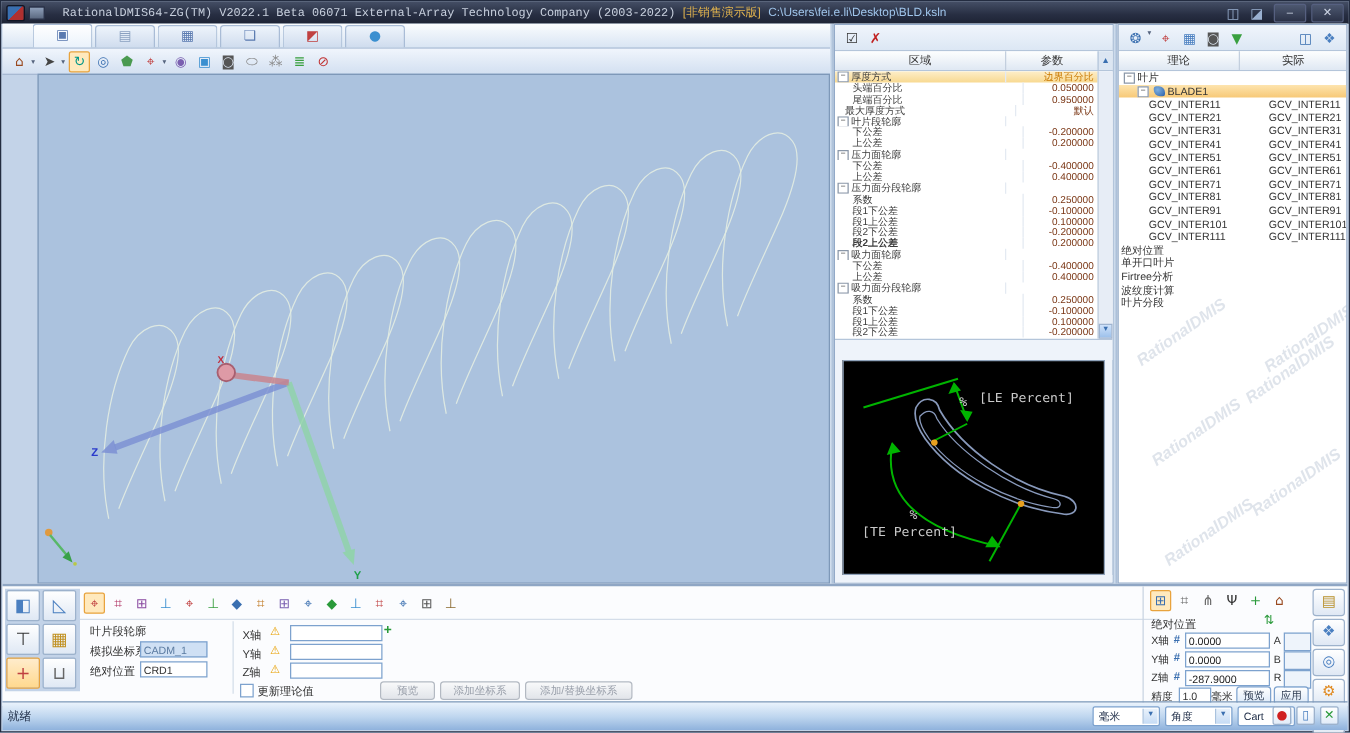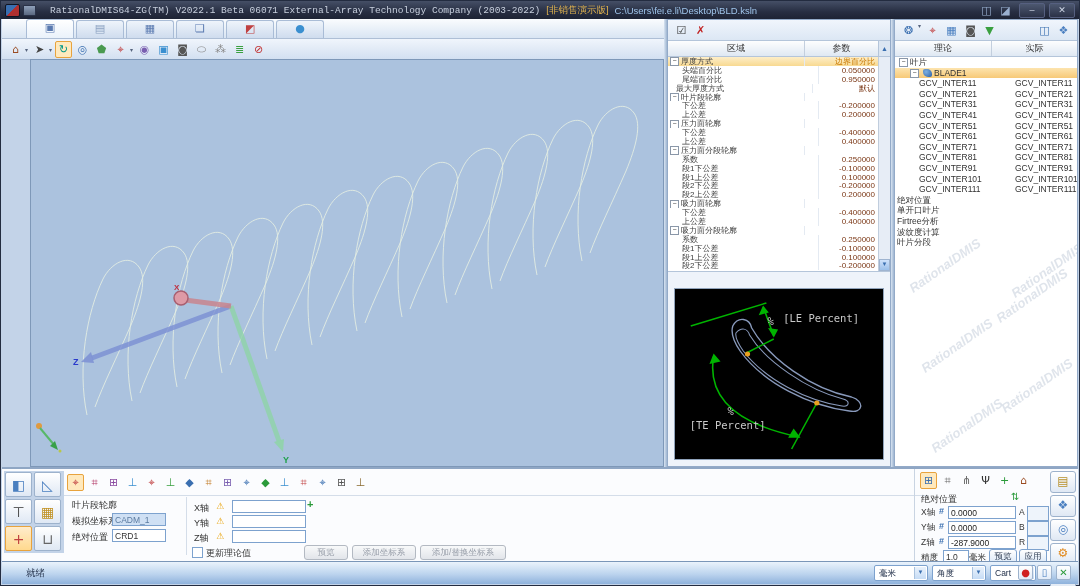--- a/index.html
+++ b/index.html
@@ -99,21 +99,21 @@
   .absrow .hash{position:absolute;left:24px;color:#3a6fb0;font-size:9px;font-weight:bold;top:0;}
   .absrow .av{position:absolute;left:33px;top:0;width:62px;height:11px;border:1px solid #7da2ce;background:#fff;font-size:8.5px;padding:0 2px;color:#222;}
   .absrow .sl{position:absolute;left:104px;top:1px;font-size:8.5px;color:#333;}
   .absrow .sv{position:absolute;left:112px;top:0;width:16px;height:11px;border:1px solid #7da2ce;background:#eef4fb;}
   
   #vtab-strip{position:absolute;left:1048px;top:2px;width:26px;display:flex;flex-direction:column;}
   .vtab{width:24px;height:20px;margin-bottom:2px;border:1px solid #9db2cc;border-radius:3px;background:linear-gradient(#ffffff,#dfe8f4);text-align:center;font-size:12px;line-height:19px;font-family:"DejaVu Sans",sans-serif;}
 
   
   #statusbar{position:absolute;left:1px;right:1px;bottom:1px;height:22px;background:linear-gradient(#eaf3fc,#bcd4ee 55%,#8fb2dc);border-top:1px solid #7a96b8;font-size:9.5px;color:#22304a;}
-  #status-ready{position:absolute;left:24px;top:5px;}
+  #status-ready{position:absolute;left:4px;top:5px;}
   .combo{position:absolute;top:3px;height:14px;border:1px solid #7da2ce;background:#fff;border-radius:2px;font-size:8.5px;}
   .combo .cval{position:absolute;left:4px;top:2px;}
   .combo .carr{position:absolute;right:1px;top:1px;width:11px;bottom:1px;background:linear-gradient(#eaf2fb,#c6dcf5);color:#3a6fb0;font-size:6px;text-align:center;line-height:11px;border-left:1px solid #a9c2de;}
   #status-icons{position:absolute;right:6px;top:3px;display:flex;}
   #status-icons .ticon{width:13px;height:13px;line-height:13px;font-size:10px;border:1px solid #9db2cc;background:linear-gradient(#fff,#e2ecf8);margin-left:3px;}
 </style>
 </head>
 <body>
 
 <div id="win">
@@ -268,21 +268,21 @@
             </div>
             <div class="prow">
               <span class="pl" style="padding-left: 14px;">段1上公差</span>
               <span class="pv">0.100000</span>
             </div>
             <div class="prow">
               <span class="pl" style="padding-left: 14px;">段2下公差</span>
               <span class="pv">-0.200000</span>
             </div>
             <div class="prow">
-              <span class="pl" style="padding-left: 14px;">段2上公差</span>
+              <span class="pl" style="padding-left: 14px; font-weight: bold;">段2上公差</span>
               <span class="pv">0.200000</span>
             </div>
             <div class="prow">
               <span class="pl"><span class="exp">−</span>吸力面轮廓</span>
               <span class="pv"></span>
             </div>
             <div class="prow">
               <span class="pl" style="padding-left: 14px;">下公差</span>
               <span class="pv">-0.400000</span>
             </div>

